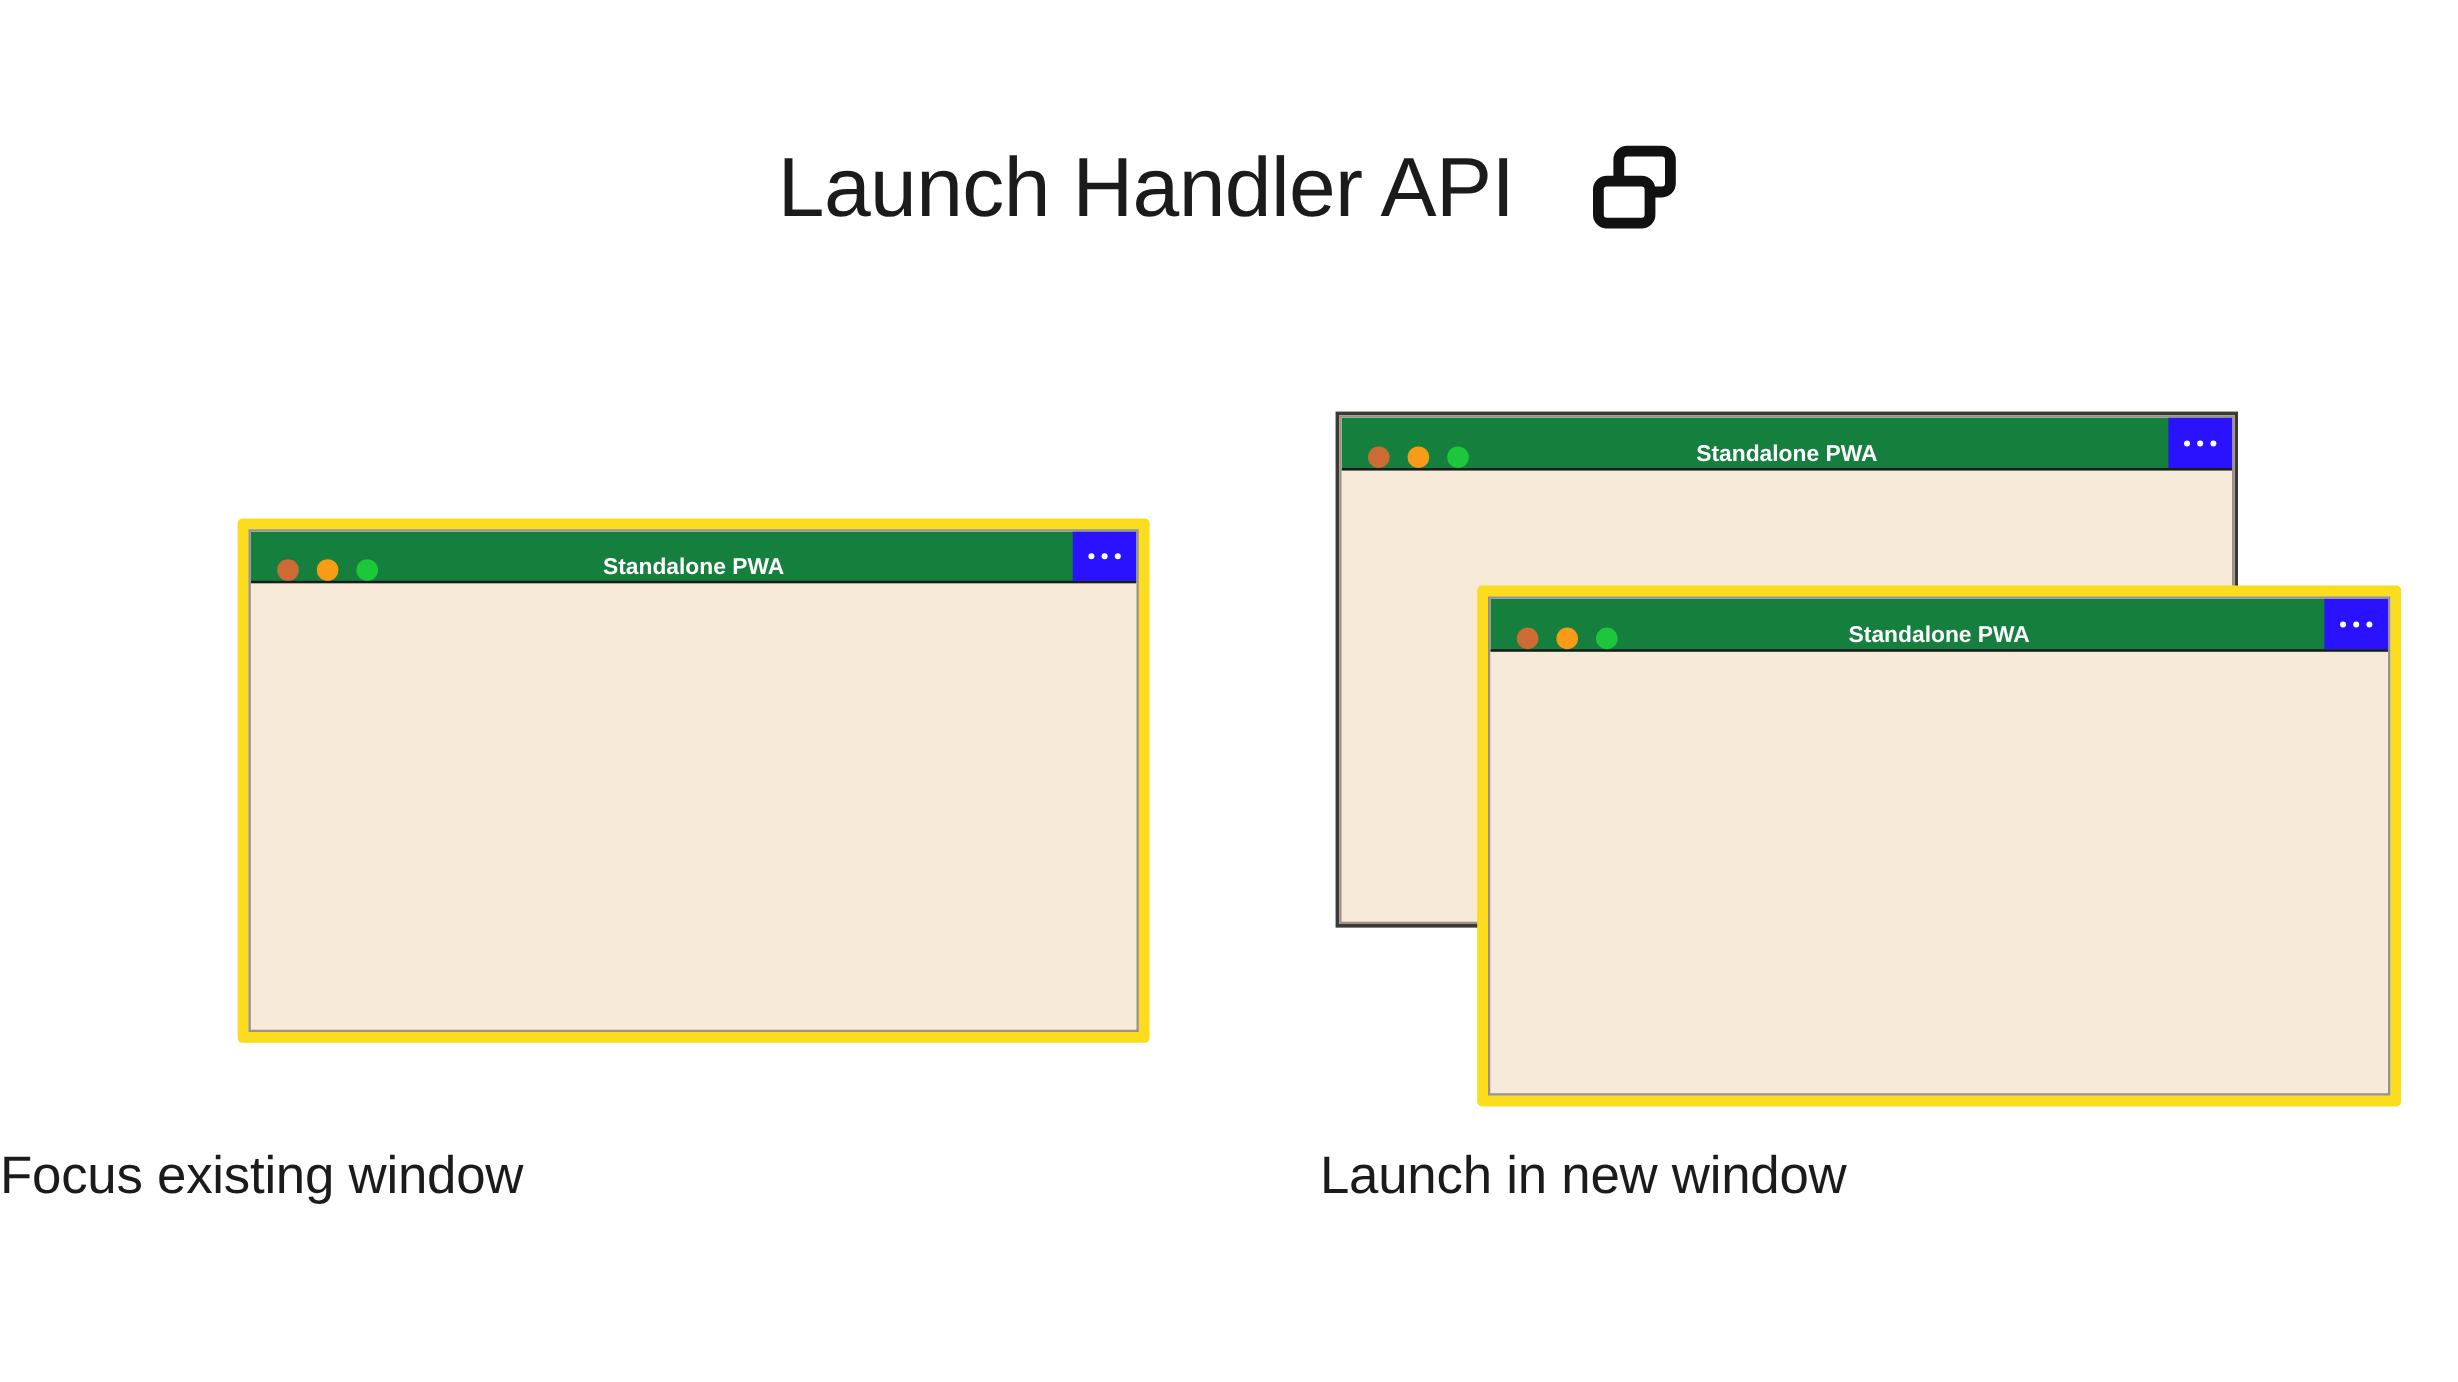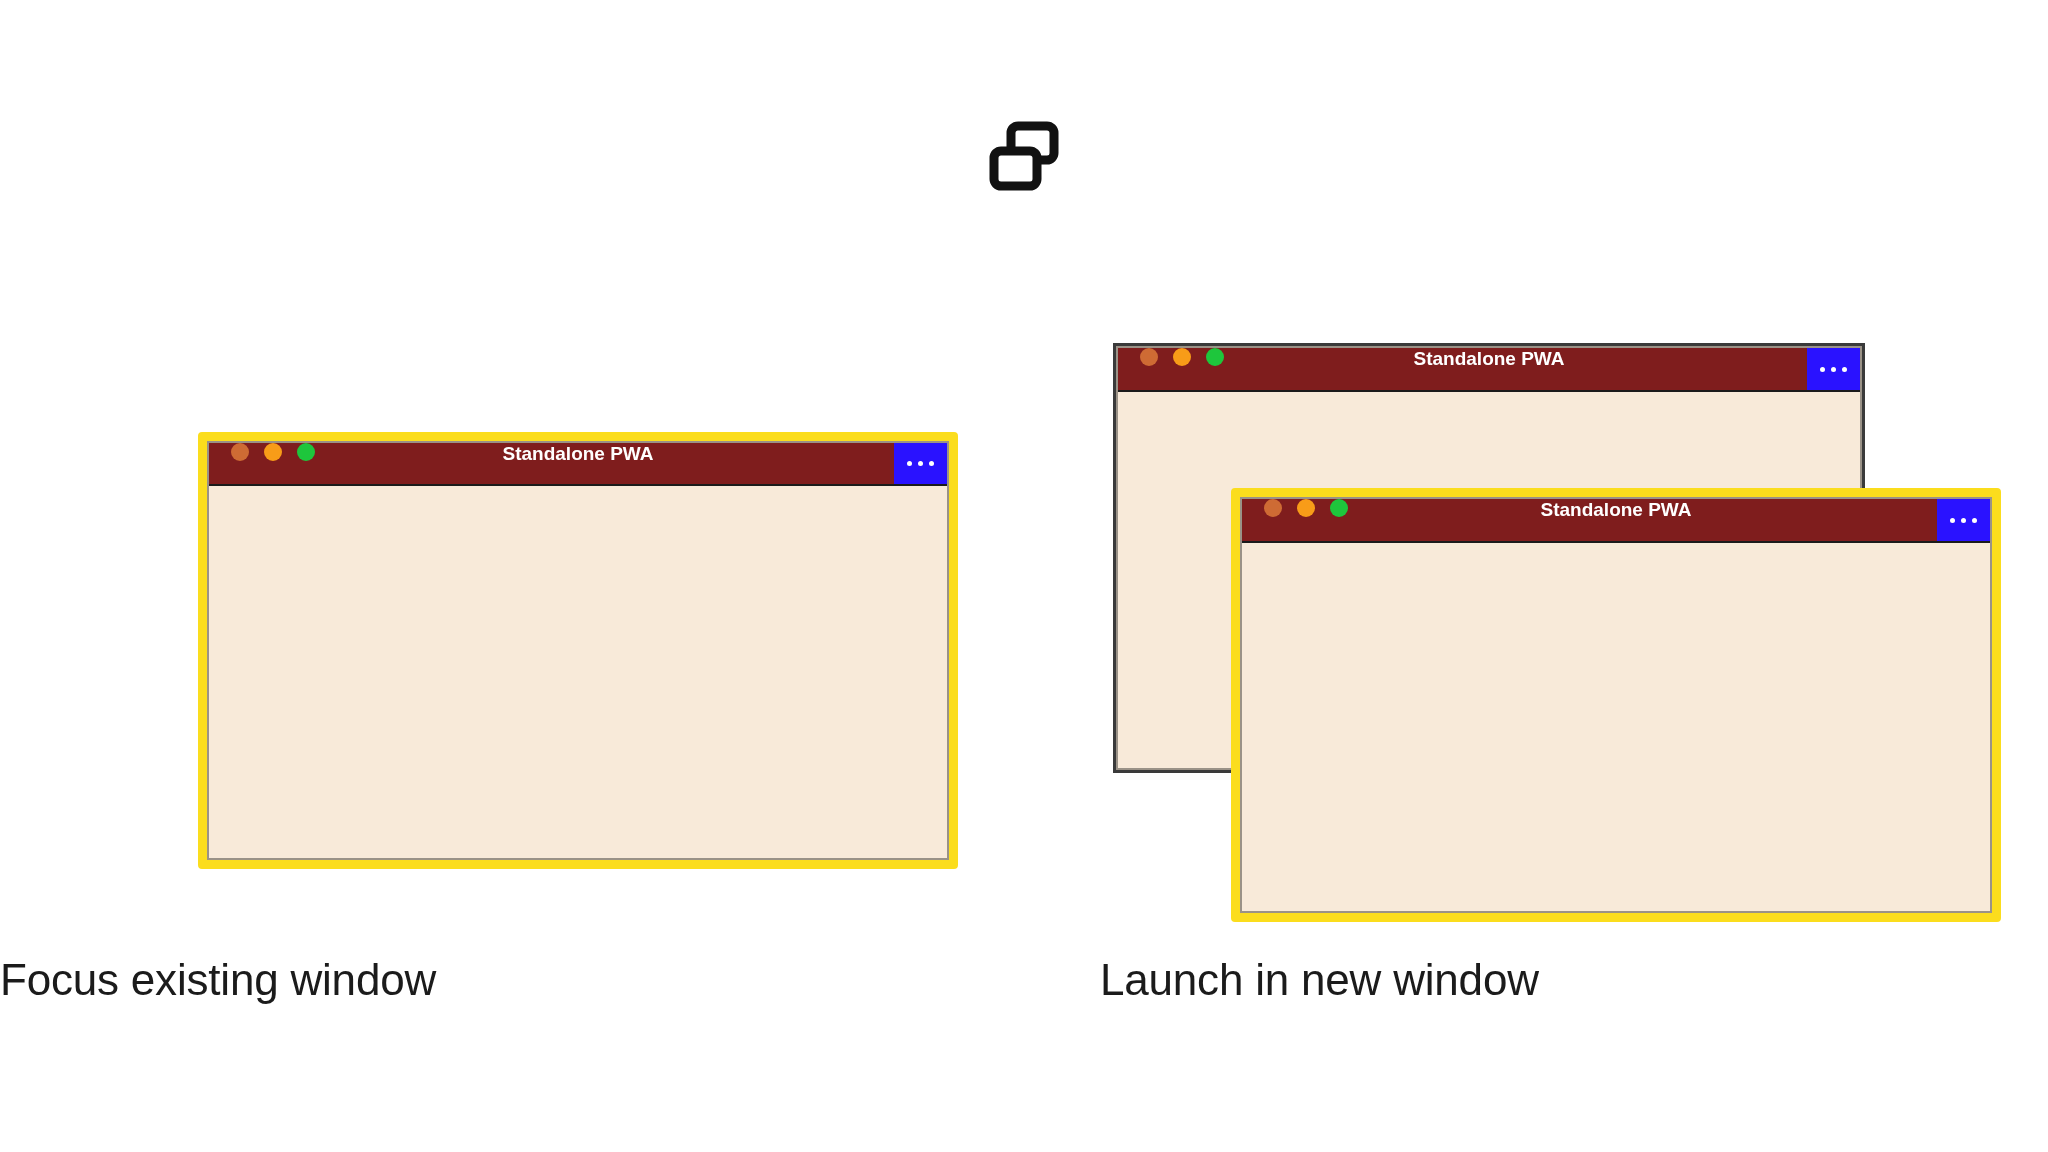--- a/index.html
+++ b/index.html
@@ -63,23 +63,23 @@
     box-sizing: border-box;
     border: 2px solid #9a9287;
     background: #f8ead9;
     display: flex;
     flex-direction: column;
     overflow: hidden;
   }
   .titlebar {
     position: relative;
     flex: none;
-    background: #7f1d1d;
-    display: flex;
-    align-items: flex-start;
+    background: #15803d;
+    display: flex;
+    align-items: flex-end;
     border-bottom: 2px solid #1b1b1b;
     box-sizing: border-box;
   }
   .traffic-lights {
     display: flex;
     align-items: center;
     flex: none;
   }
   .light {
     border-radius: 50%;
@@ -193,20 +193,21 @@
   #caption-new {
     left: 1100px;
     top: 958px;
     width: 1200px;
   }
 </style>
 </head>
 <body>
 
 <div class="header">
+  <div class="header-title">Launch Handler API</div>
   <span class="header-icon">
     <svg viewBox="0 0 76 76" width="76" height="76" aria-hidden="true">
       <rect x="25" y="8" width="43" height="34" rx="7" ry="7" fill="none" stroke="#111111" stroke-width="9"></rect>
       <rect x="8" y="33" width="43" height="35" rx="7" ry="7" fill="#ffffff" stroke="#111111" stroke-width="9"></rect>
     </svg>
   </span>
 </div>
 
 <div class="window highlighted" id="window-focus">
   <div class="window-inner">

